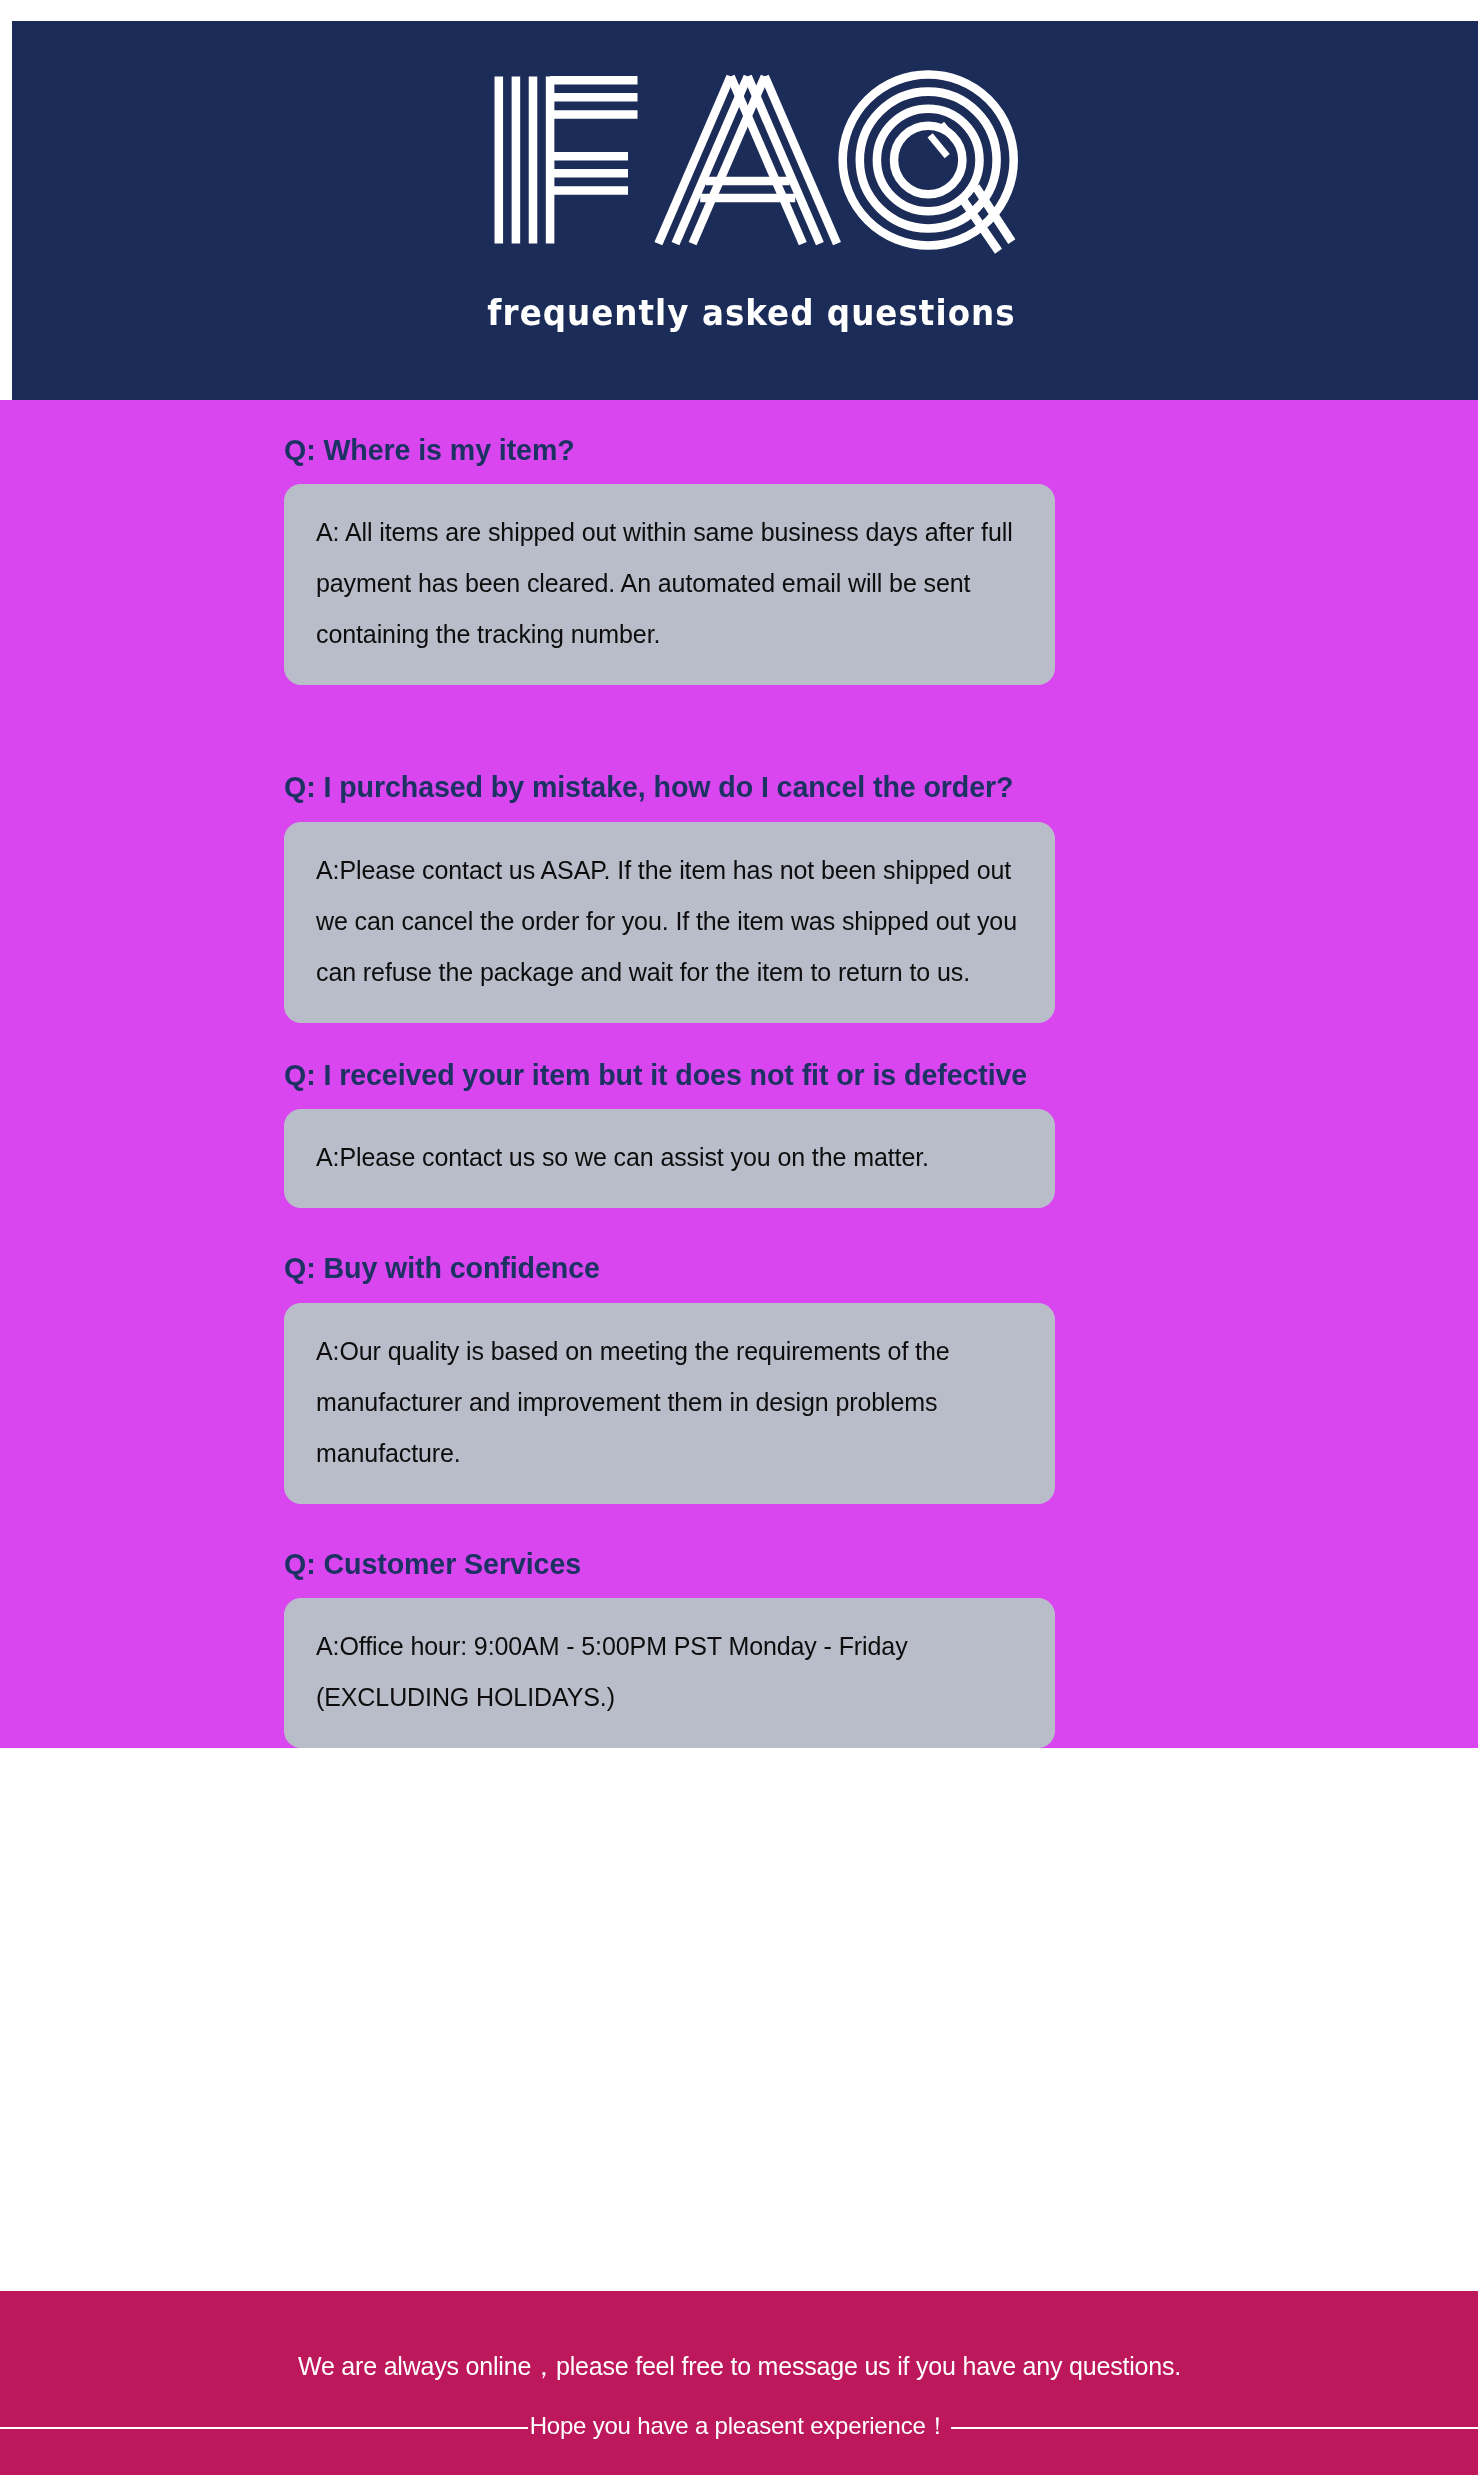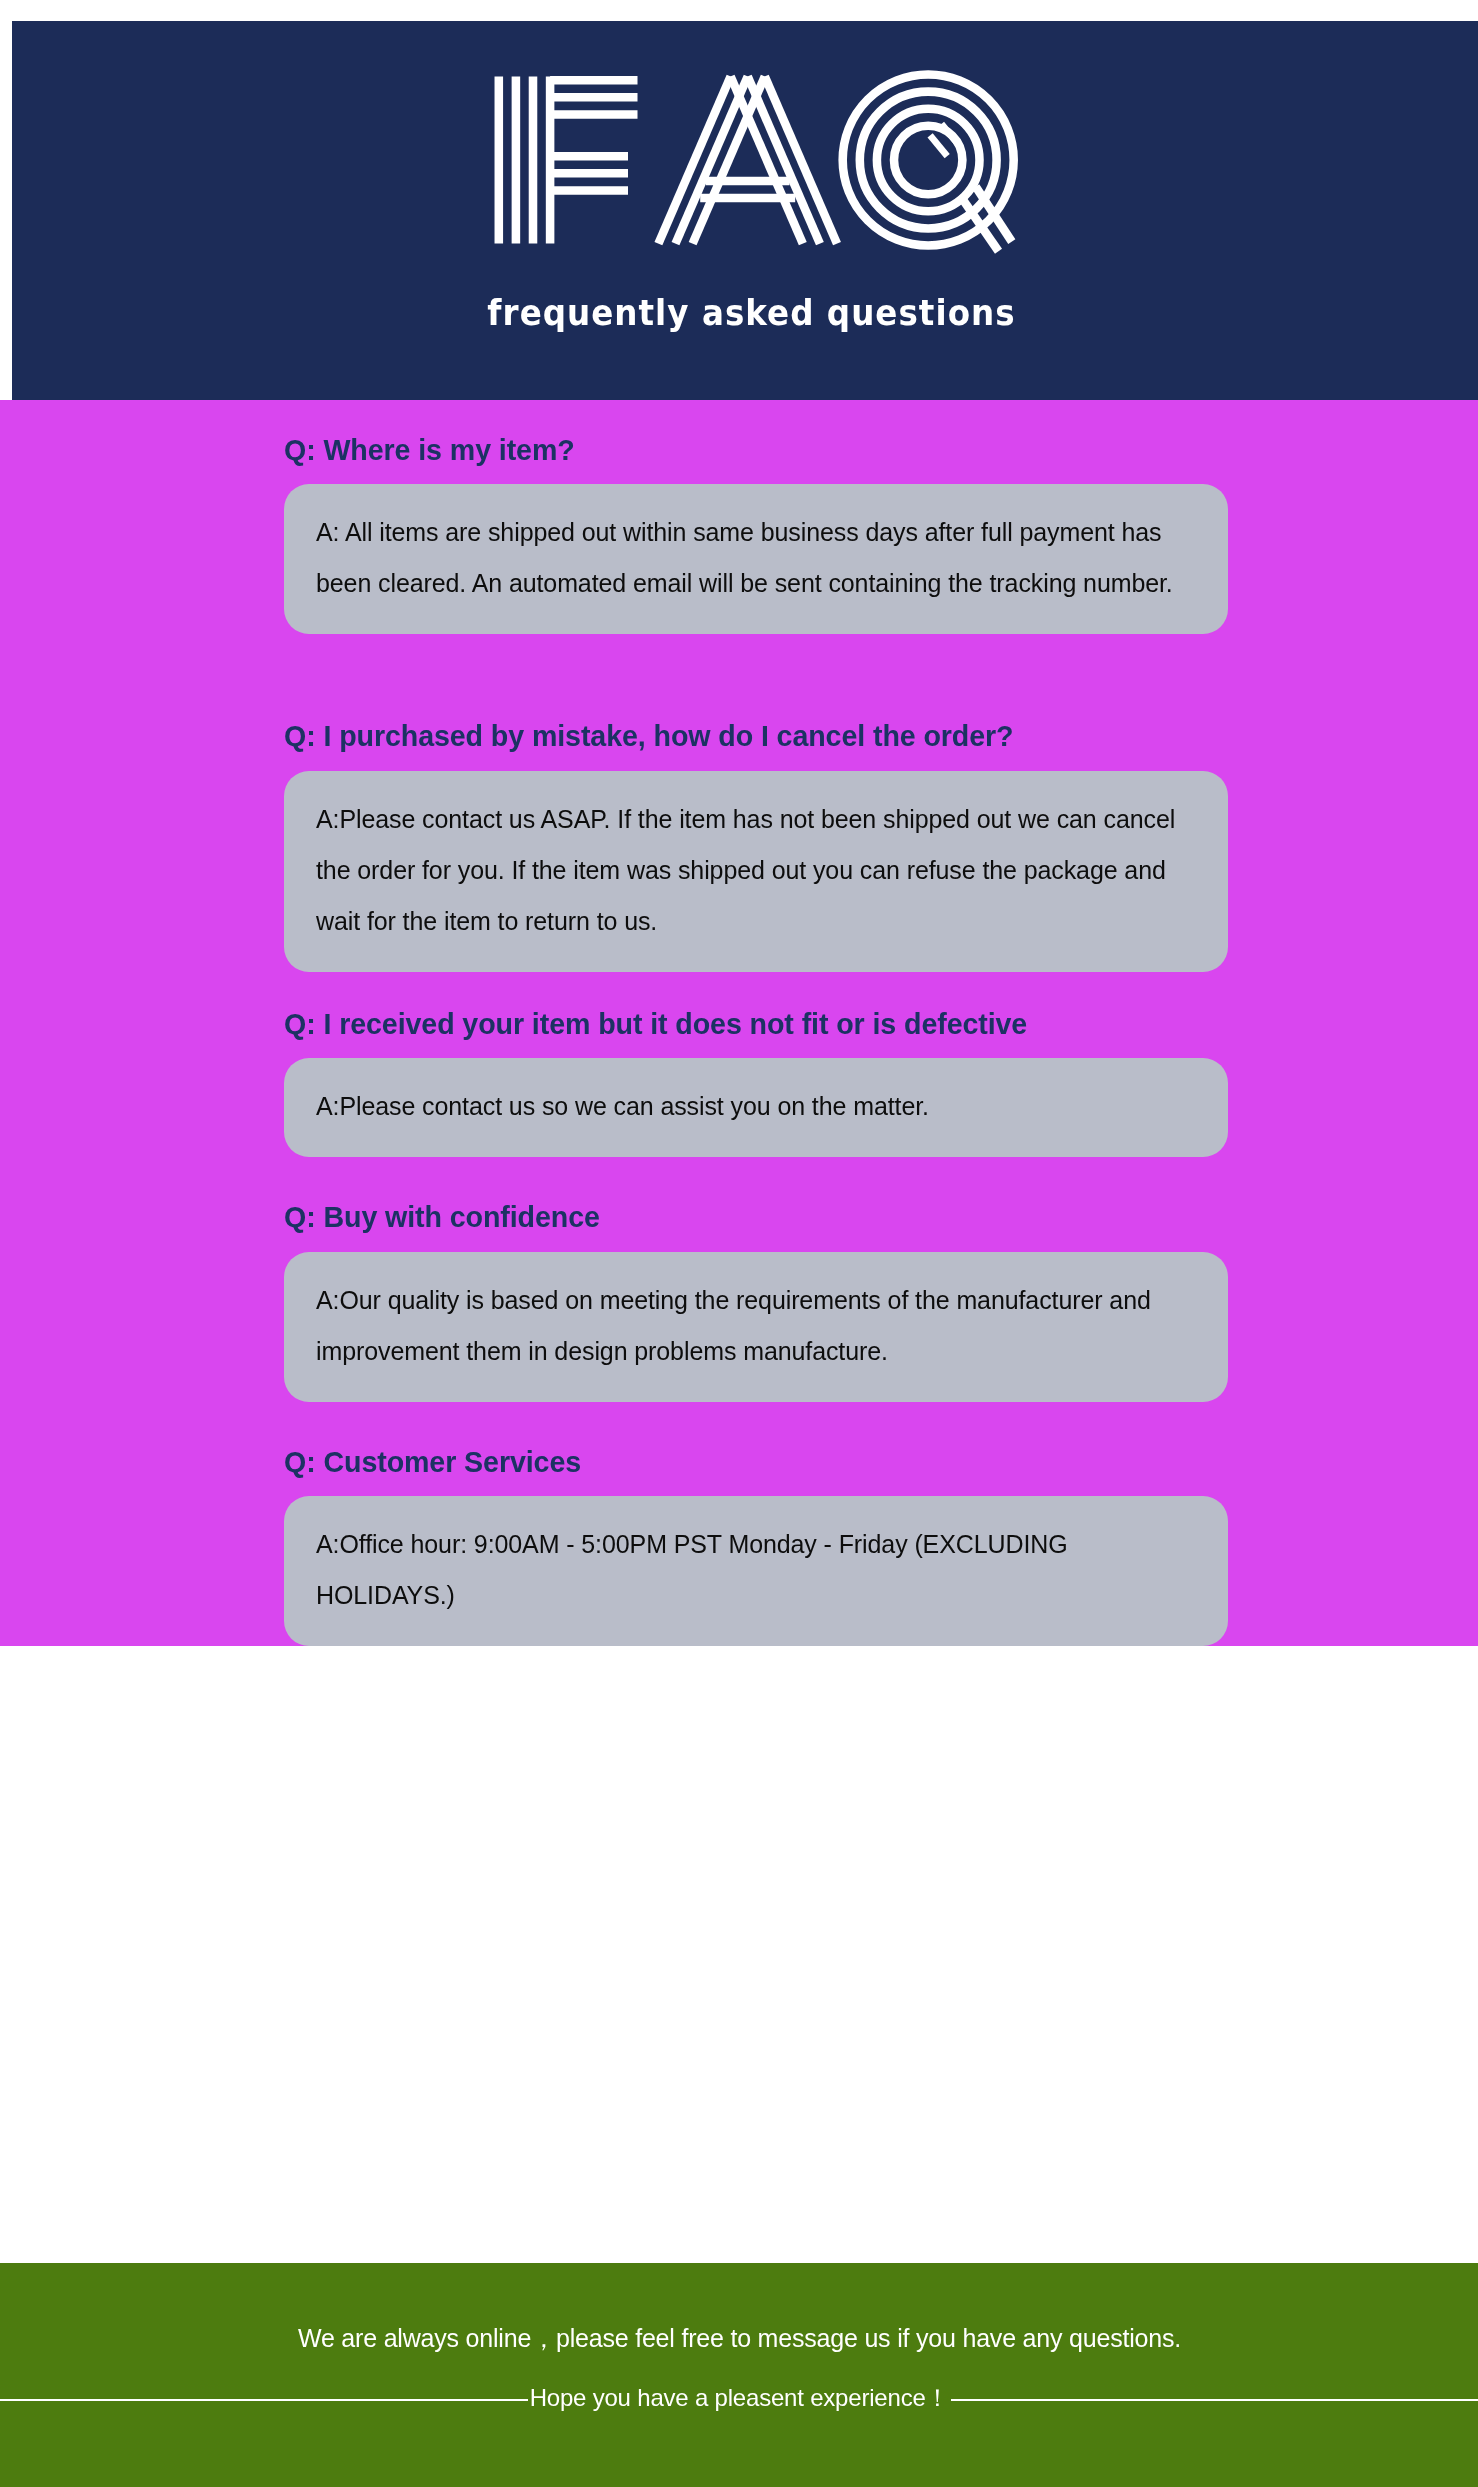--- a/index.html
+++ b/index.html
@@ -82,45 +82,45 @@
     letter-spacing: -0.1px;
     line-height: 1.2;
     margin: 0;
     padding-bottom: 17px;
     transform: scaleX(0.97);
     transform-origin: left center;
     white-space: nowrap;
   }
 
   .answer-box {
-    width: 944px;
+    width: 771px;
     background: #b9bdc9;
-    border-radius: 25px;
+    border-radius: 17px;
     box-sizing: border-box;
     padding: 23px 32px 25px 32px;
   }
   .answer-text {
     color: #0d0d0d;
     font-size: 25px;
     line-height: 51px;
     margin: 0;
     letter-spacing: -0.1px;
   }
 
   .gap-44 { height: 42px; }
   .gap-36 { height: 34px; }
 
   
   .footer-band {
     position: absolute;
     left: 0;
-    bottom: 0;
-    width: 1479px;
-    height: 224px;
-    background: #4d7c0f;
+    bottom: 12px;
+    width: 1479px;
+    height: 184px;
+    background: #be185d;
   }
   .footer-line1 {
     position: absolute;
     left: 0;
     top: 59px;
     width: 1479px;
     text-align: center;
     color: #ffffff;
     font-size: 25px;
     letter-spacing: -0.2px;

